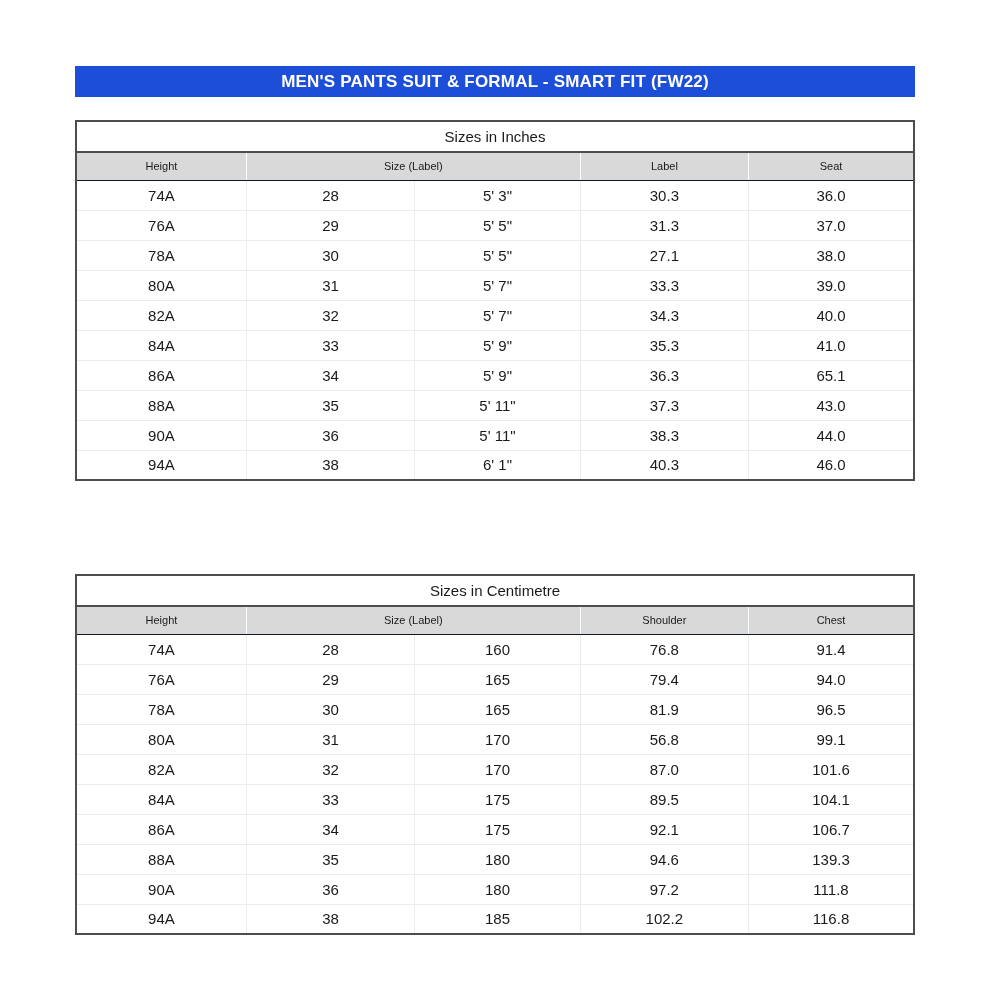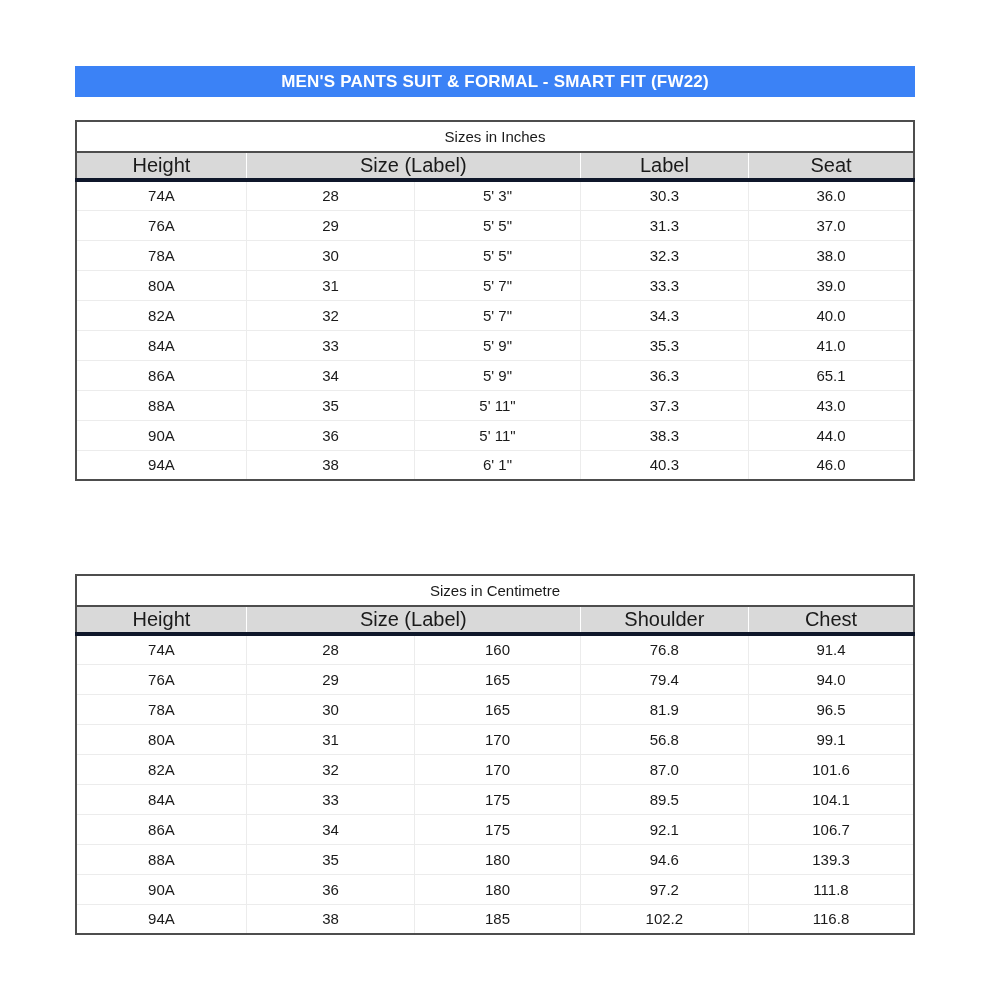--- a/index.html
+++ b/index.html
@@ -7,21 +7,21 @@
     width: 1000px; height: 1000px;
     background: #ffffff;
     font-family: "Liberation Sans", sans-serif;
     color: #1a1a1a;
     position: relative;
   }
   .banner {
     position: absolute;
     left: 75px; top: 66px;
     width: 840px; height: 31px;
-    background: #3b82f6;
+    background: #1d4ed8;
     color: #ffffff;
     display: flex; align-items: center; justify-content: center;
     font-size: 17px; font-weight: bold;
     letter-spacing: 0.2px;
   }
   .table-wrap { position: absolute; left: 75px; width: 840px; }
   .table-wrap.t1 { top: 120px; }
   .table-wrap.t2 { top: 574px; }
   table {
     width: 100%;
@@ -33,23 +33,23 @@
   td, th { text-align: center; vertical-align: middle; font-weight: normal; }
   .title-row td {
     height: 31px;
     background: #ffffff;
     border-bottom: 2px solid #4d4d4d;
     font-size: 15px;
   }
   .header-row th {
     height: 28px;
     background: #d9d9d9;
-    border-bottom: 4px solid #0f172a;
+    border-bottom: 1px solid #0f172a;
     border-left: 1px solid #ffffff;
-    font-size: 20px;
+    font-size: 11px;
   }
   .header-row th:first-child { border-left: none; }
   tbody td {
     height: 30px;
     border: 1px solid #ececec;
     background: #ffffff;
     font-size: 15px;
   }
 </style>
 </head>
@@ -91,21 +91,21 @@
           <td>76A</td>
           <td>29</td>
           <td>5' 5"</td>
           <td>31.3</td>
           <td>37.0</td>
         </tr>
         <tr>
           <td>78A</td>
           <td>30</td>
           <td>5' 5"</td>
-          <td>32.3</td>
+          <td>27.1</td>
           <td>38.0</td>
         </tr>
         <tr>
           <td>80A</td>
           <td>31</td>
           <td>5' 7"</td>
           <td>33.3</td>
           <td>39.0</td>
         </tr>
         <tr>

